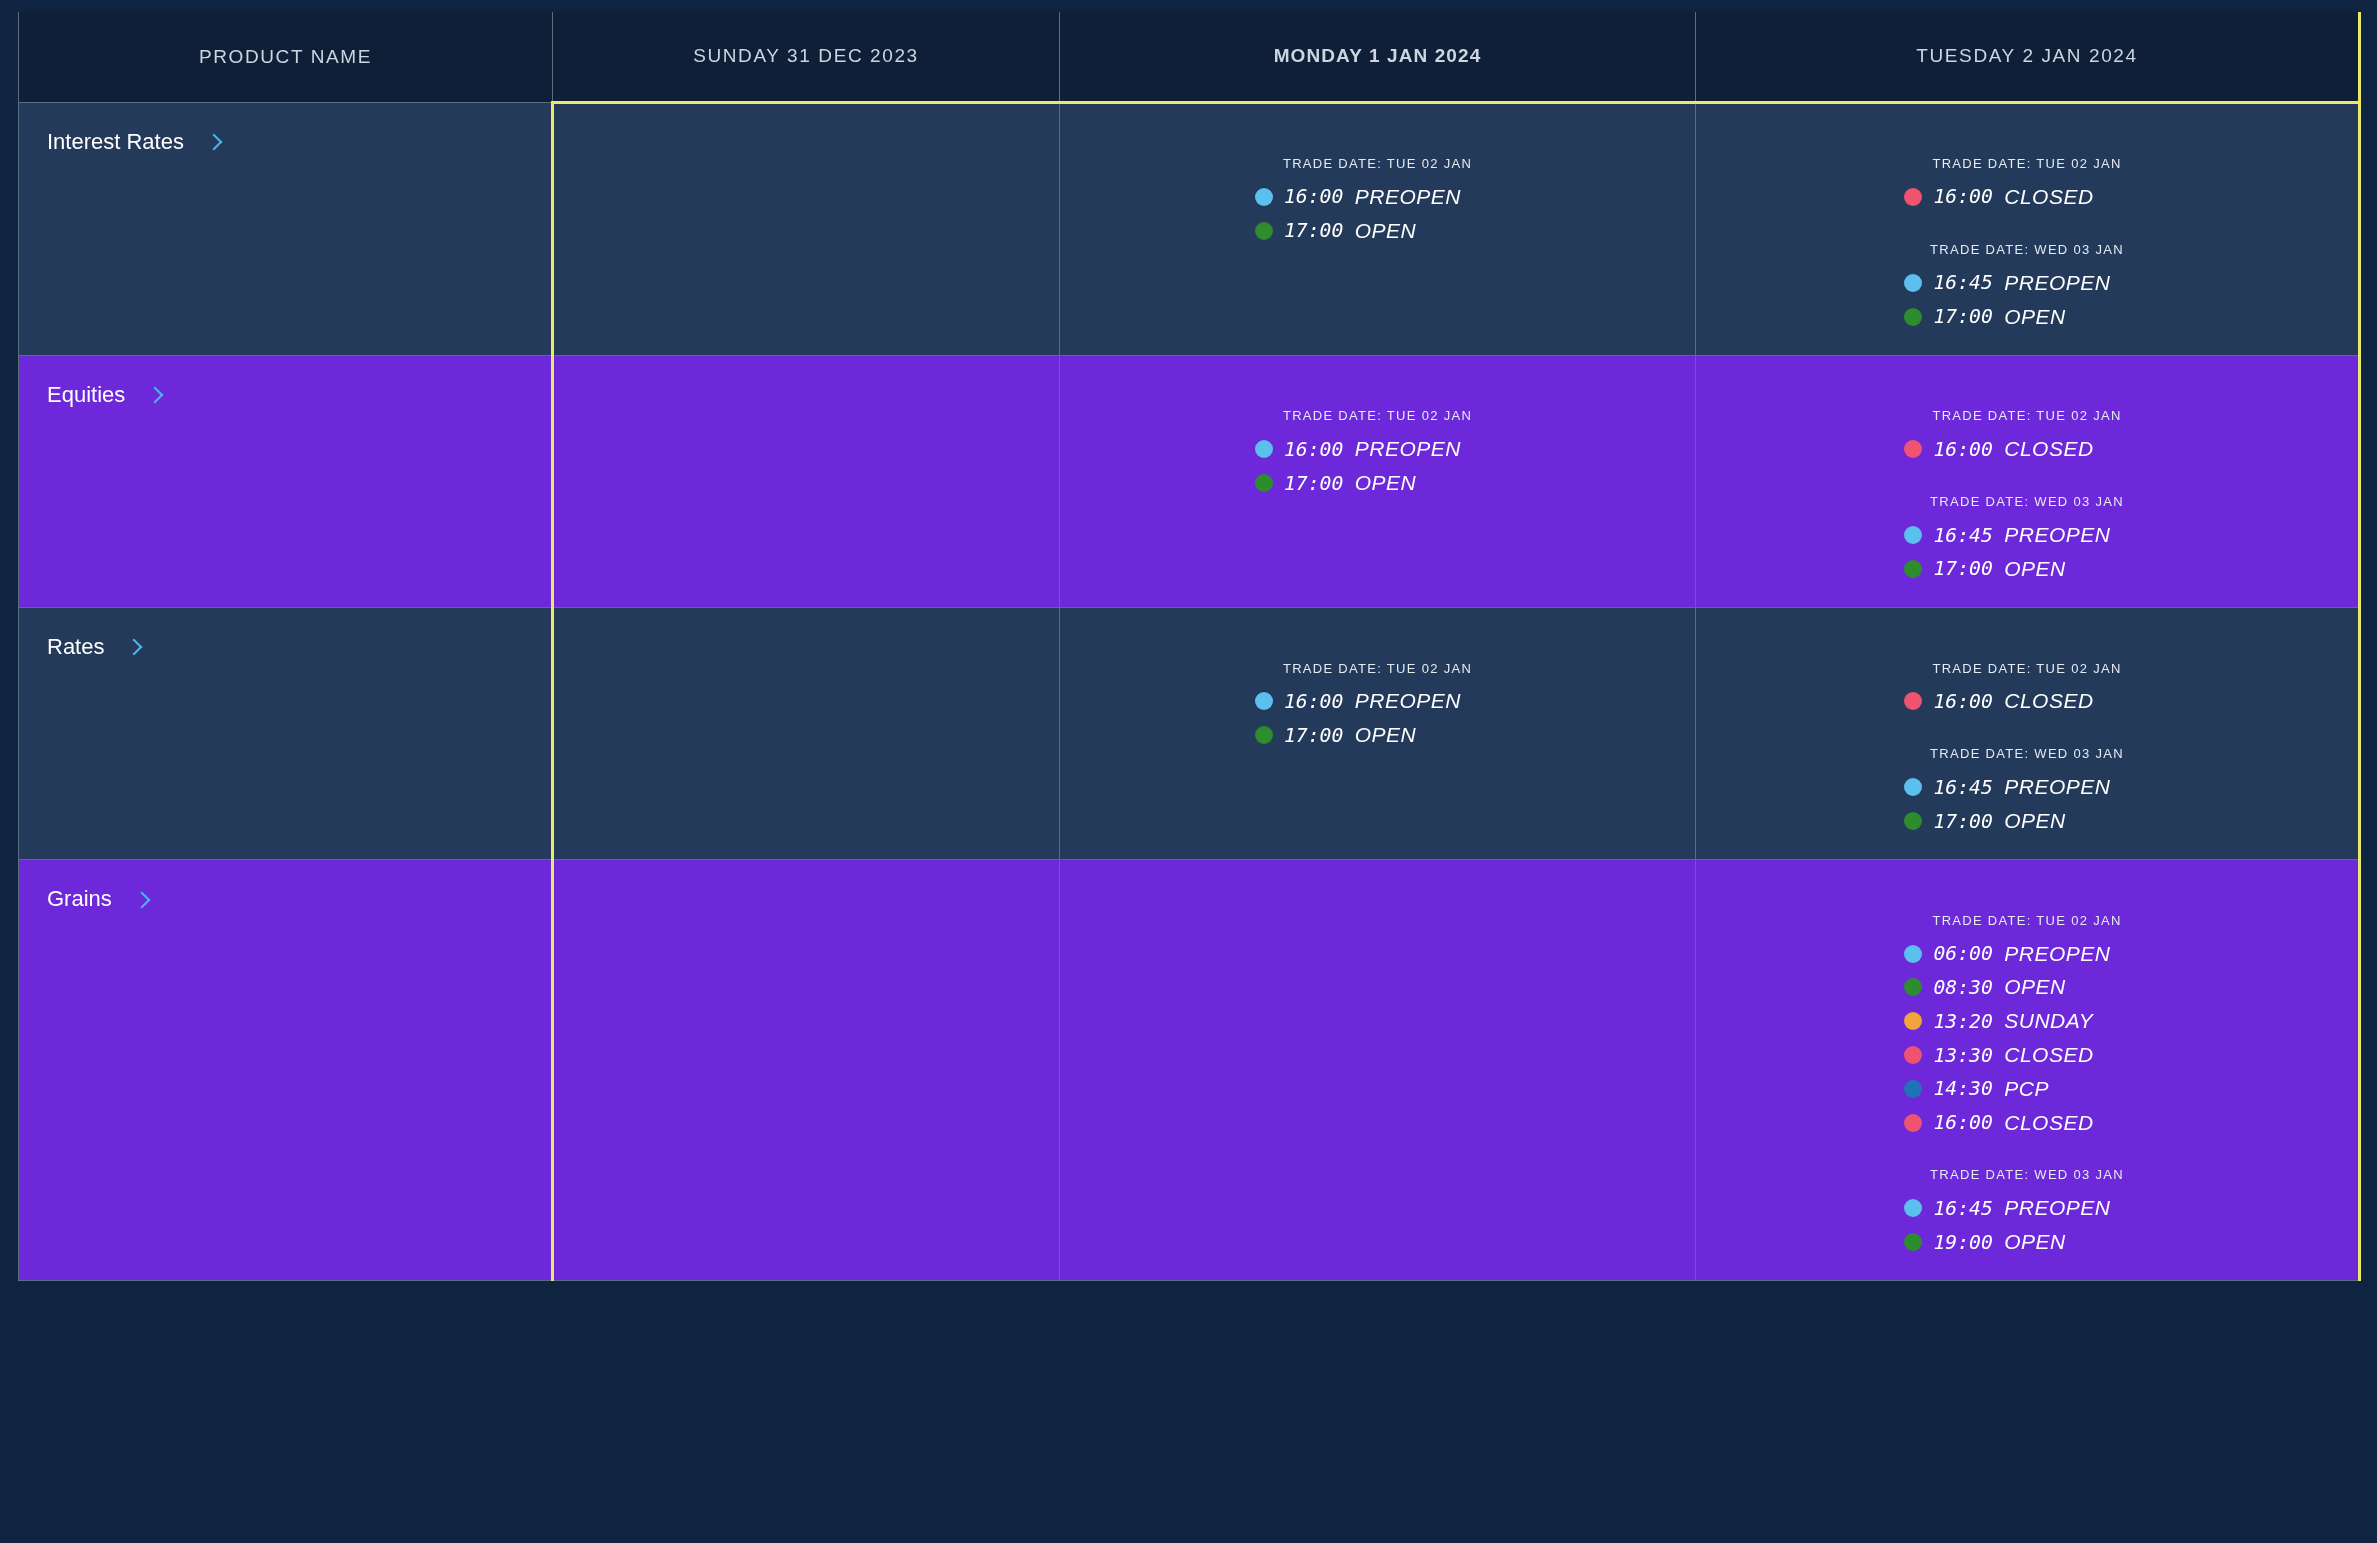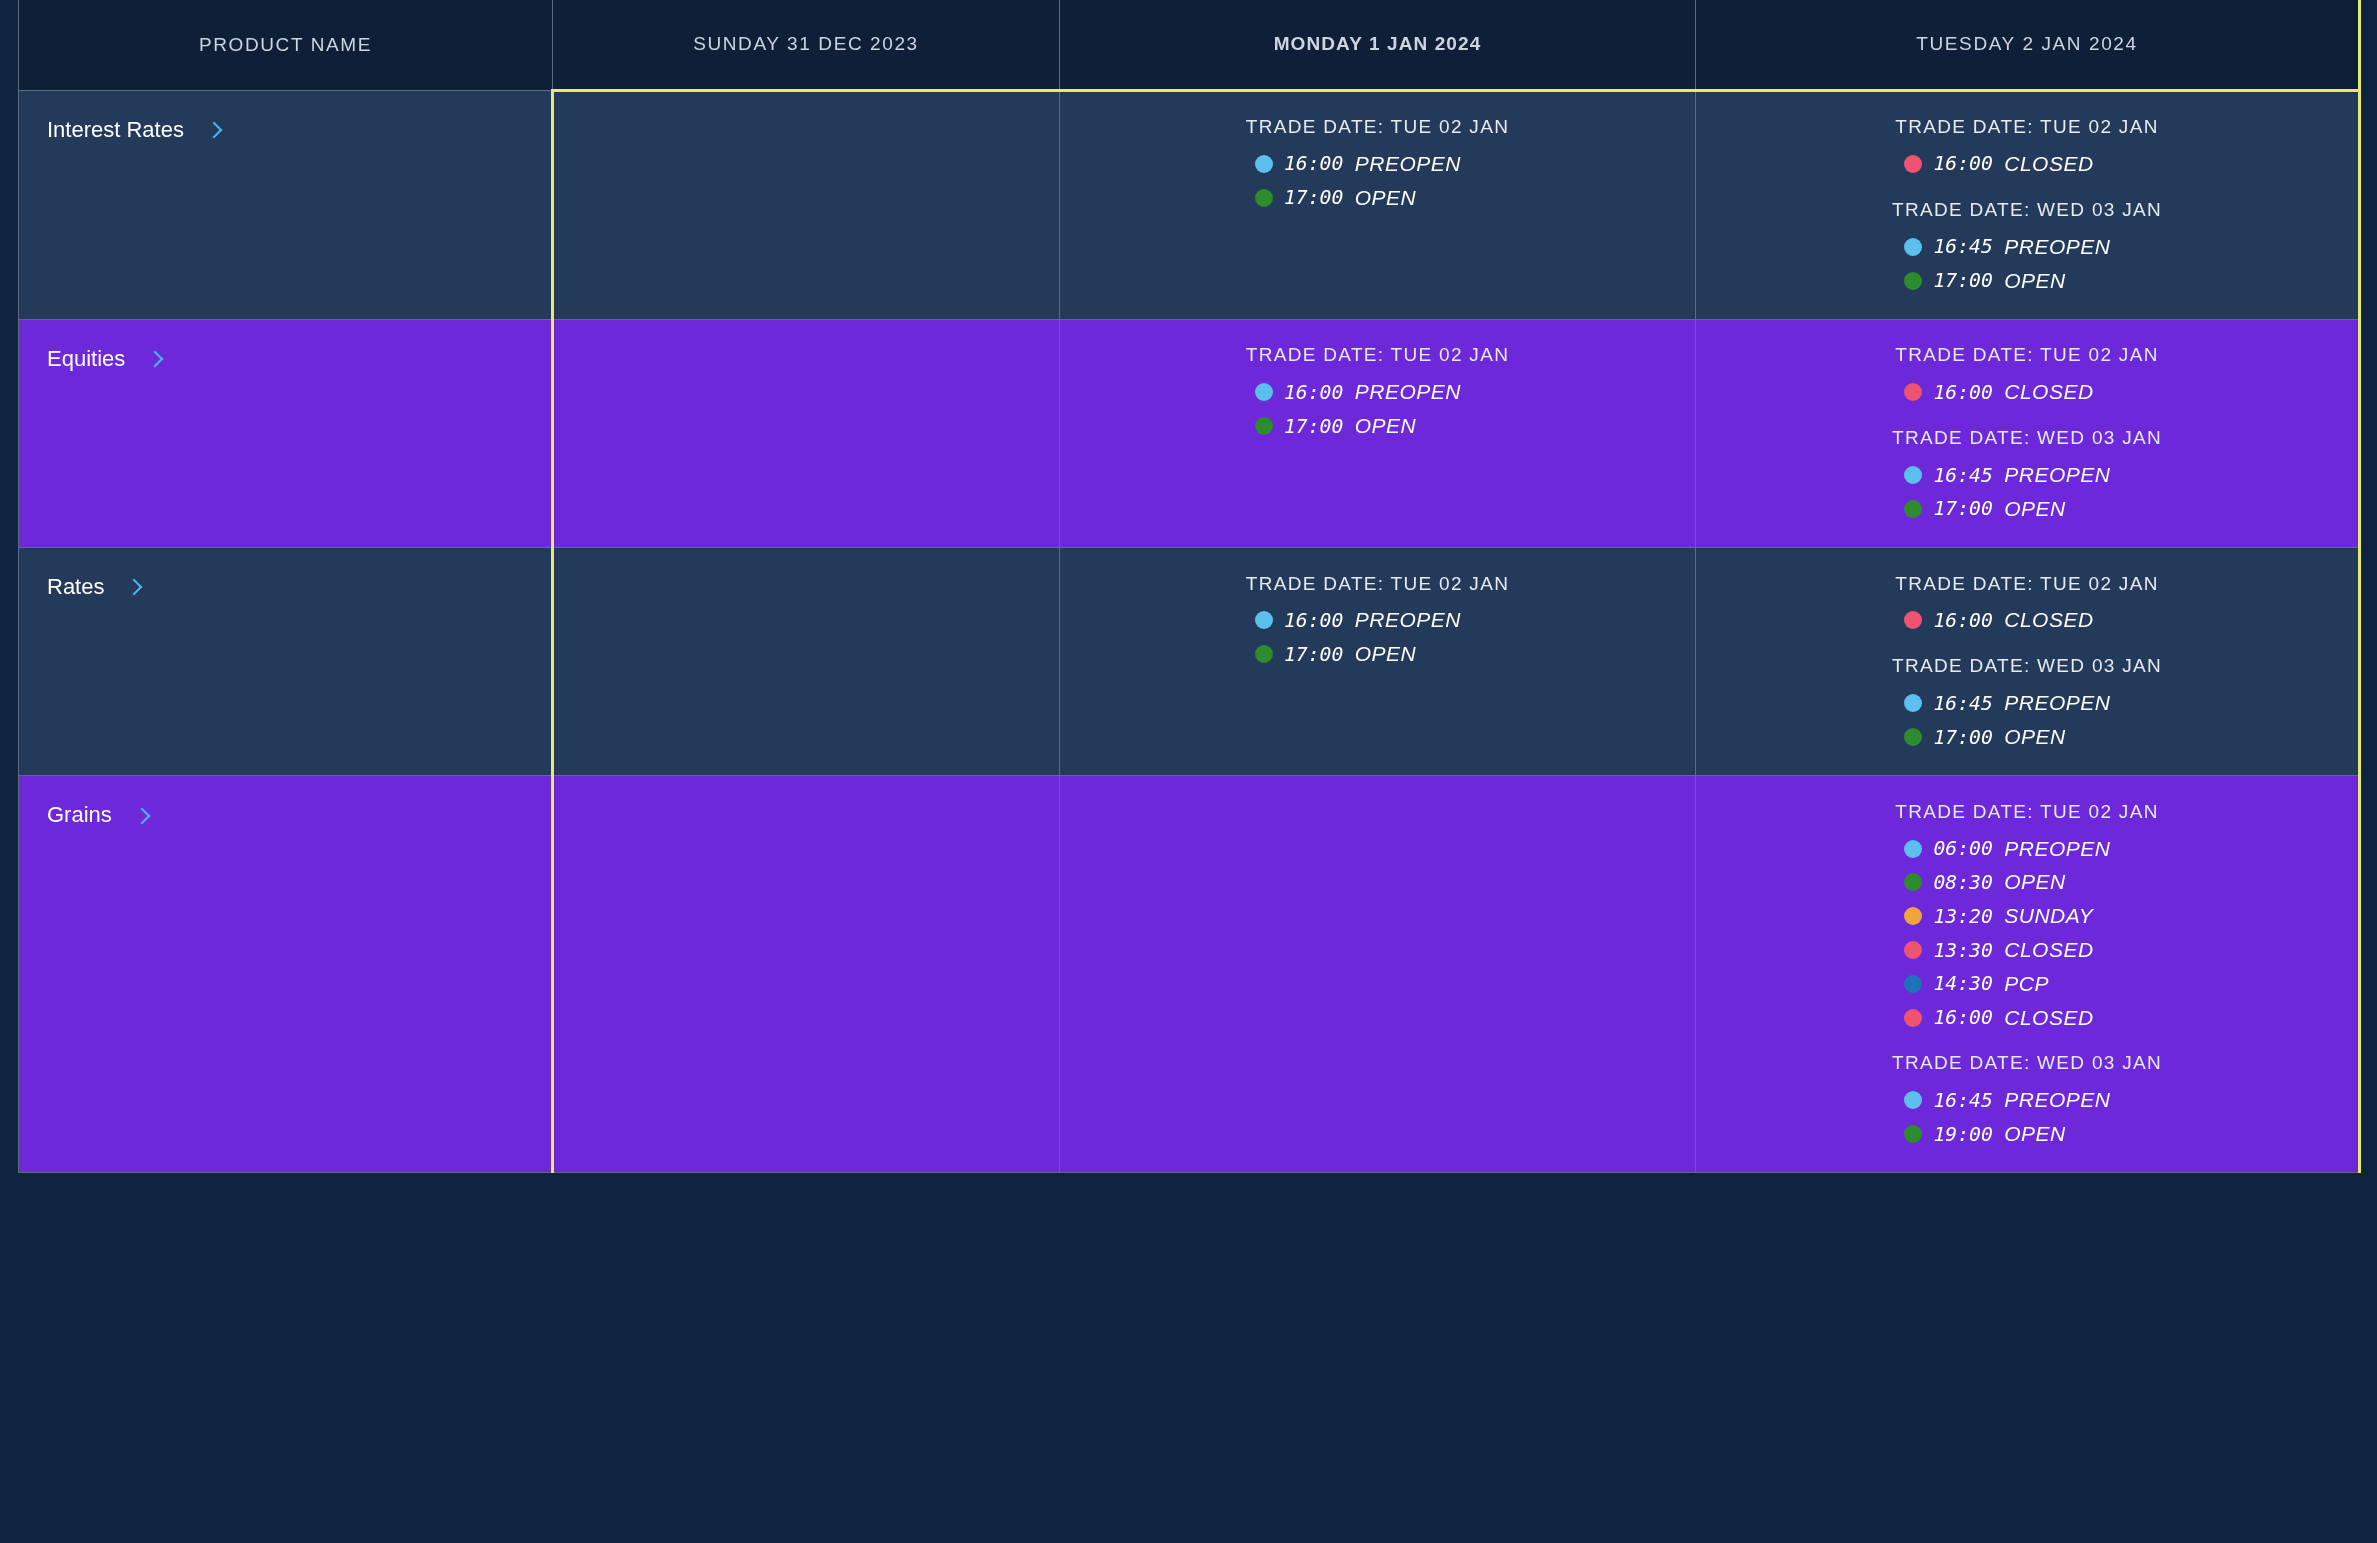--- a/index.html
+++ b/index.html
@@ -11,21 +11,21 @@
     background: #0e2440;
     font-family: "Liberation Sans", sans-serif;
     overflow: hidden;
   }
 
   .page {
     position: relative;
     width: 2377px;
     height: 1176px;
     background: #0e2440;
-    padding: 0 18px 0 18px;
+    padding: 12px 18px 0 18px;
   }
 
   
   .cal-table {
     width: 2341px;
     border-collapse: collapse;
     table-layout: fixed;
   }
 
   
@@ -105,26 +105,27 @@
 
   
   .sched {
     padding: 24.6px 0 21.3px 0;
     text-align: center;
   }
   .sched-group + .sched-group { margin-top: 18px; }
 
   .trade-date {
     color: #e6ebf2;
-    font-size: 19px;
+    font-size: 13px;
     letter-spacing: 1.3px;
     font-weight: 400;
     text-align: center;
     margin-bottom: 9px;
     white-space: nowrap;
+    margin-top: 28px;
   }
 
   .events { display: block; font-style: italic; }
 
   .event {
     display: flex;
     align-items: center;
     justify-content: flex-start;
     gap: 11.5px;
     width: 246px;

